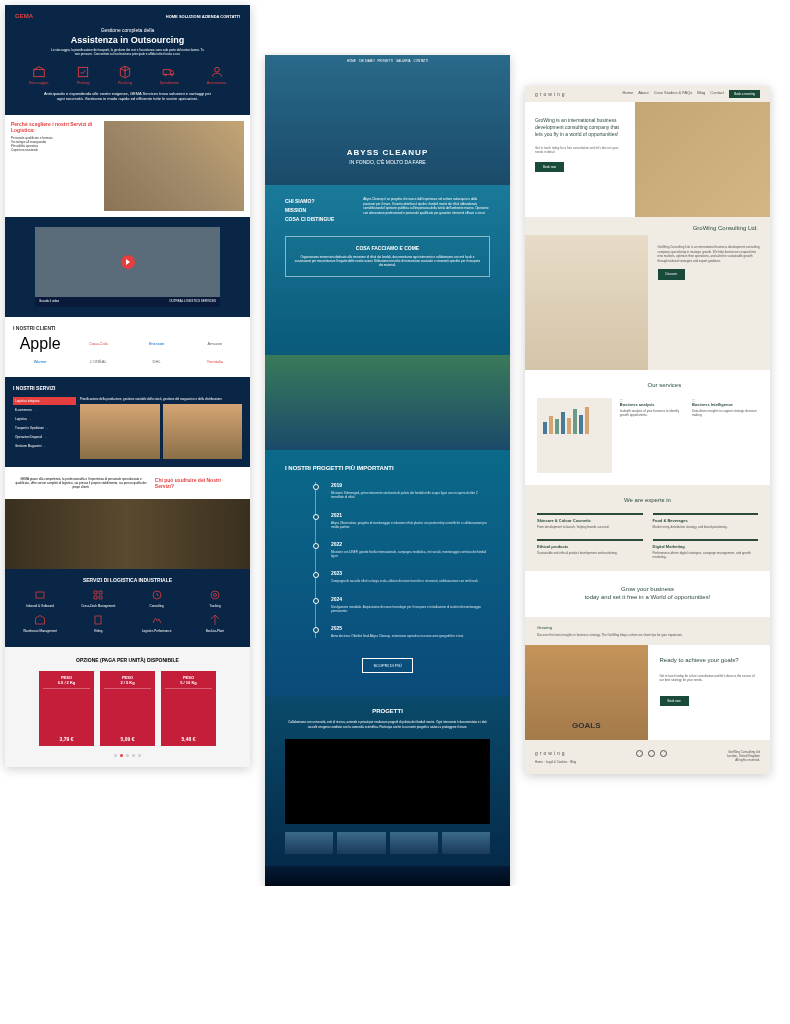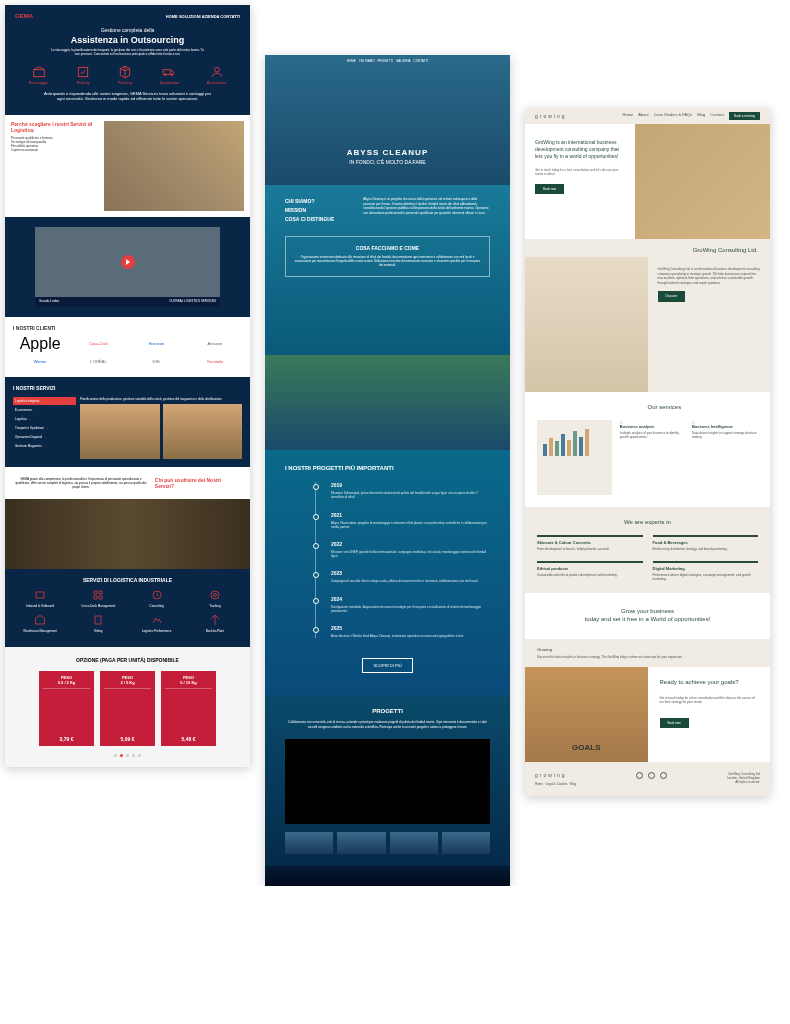--- a/index.html
+++ b/index.html
@@ -1,20 +1,20 @@
 <!DOCTYPE html>
 <html><head>
 <meta charset="utf-8">
 <style>
 *{margin:0;padding:0;box-sizing:border-box;font-family:sans-serif}
 body{background:#fff;width:790px;display:flex;gap:15px;padding:0 5px;align-items:flex-start}
 .col{display:flex;flex-direction:column;box-shadow:0 2px 10px rgba(0,0,0,.2)}
 .col1{width:245px;margin-top:5px}
 .col2{width:245px;margin-top:55px}
-.col3{width:245px;margin-top:108px}
+.col3{width:245px;margin-top:86px}
 
 
 .g-hero{background:#0a2647;color:#fff;text-align:center;padding:8px 10px}
 .g-logo{text-align:left;font-size:6px;font-weight:bold;color:#e53e3e;display:flex;justify-content:space-between;align-items:center}
 .g-nav{font-size:4px;color:#fff}
 .g-sub{font-size:5px;margin-top:8px}
 .g-title{font-size:9px;font-weight:bold;margin:2px 0}
 .g-desc{font-size:3px;margin:4px auto;width:70%;line-height:1.3}
 .g-icons{display:flex;justify-content:space-around;margin:8px 0 4px}
 .g-ic{color:#e53e3e;text-align:center;font-size:4px}

